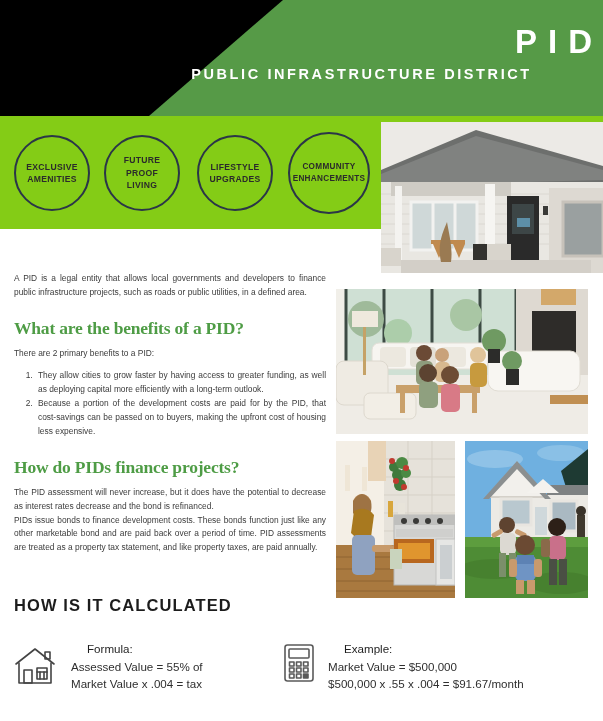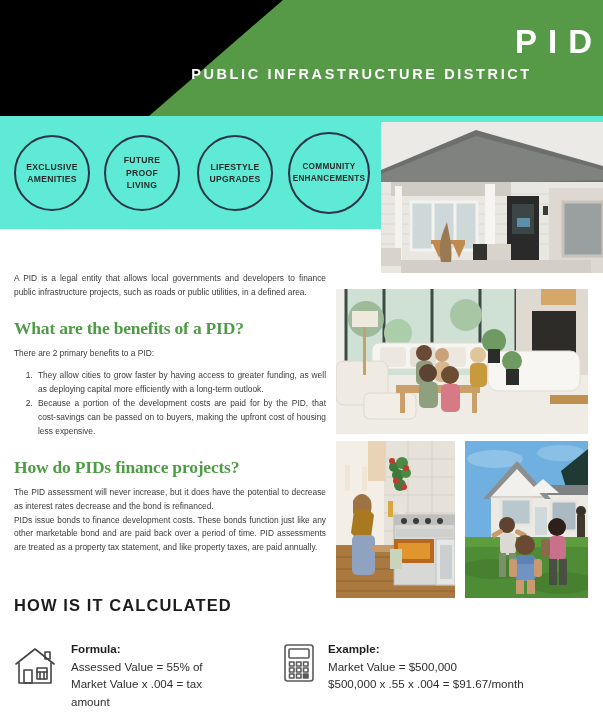--- a/index.html
+++ b/index.html
@@ -60,21 +60,21 @@
     font-weight: bold;
     letter-spacing: 2.6px;
     line-height: 1;
   }
 
   
   .badge-band {
     position: absolute;
     left: 0; top: 116px;
     width: 603px; height: 113px;
-    background: #5eead4;
+    background: #84cc16;
   }
   .badge {
     position: absolute;
     top: 19px;
     width: 76px; height: 76px;
     border: 2.5px solid #2b3648;
     border-radius: 50%;
     box-sizing: border-box;
     display: flex;
     align-items: center;
@@ -157,21 +157,21 @@
     font-weight: bold;
     letter-spacing: 1.1px;
     line-height: 1;
   }
   .calc-block { position: absolute; display: flex; align-items: flex-start; }
   .calc-block.formula { left: 14px; top: 640px; }
   .calc-block.example { left: 283px; top: 640px; }
   .calc-icon { flex: 0 0 auto; margin-right: 13px; margin-top: 6px; }
   .calc-icon.calcicon { margin-right: 13px; margin-top: 3px; }
   .calc-text { color: #2f2f2f; font-size: 11.6px; line-height: 1.52; }
-  .calc-text .label { font-weight: bold; display: block; color: #1f1f1f; }
+  .calc-text .label { font-weight: normal; display: block; color: #1f1f1f; margin-left: 16px; }
   .calc-text .line { display: block; white-space: nowrap; }
   .calc-text.wrap .line { white-space: normal; width: 150px; }
 </style>
 </head>
 <body>
 
 <div id="page">
 
   <div class="header">
     <div class="header-green"></div>
@@ -481,21 +481,20 @@
         <rect x="23" y="22" width="10" height="11"></rect>
         <line x1="23" y1="26" x2="33" y2="26"></line>
         <line x1="26" y1="26" x2="26" y2="33"></line>
         <line x1="30" y1="26" x2="30" y2="33"></line>
       </svg>
     </div>
     <div class="calc-text wrap">
       <span class="label">Formula:</span>
       <span class="line">Assessed Value = 55% of</span>
       <span class="line">Market Value x .004 = tax</span>
-      <span class="line">amount</span>
     </div>
   </div>
 
   <div class="calc-block example">
     <div class="calc-icon calcicon">
       <svg width="32" height="40" viewBox="0 0 32 40" fill="none" stroke="#5a5a5a" stroke-width="1.6" stroke-linejoin="round">
         <rect x="2" y="2" width="28" height="36" rx="2.5"></rect>
         <rect x="6" y="6" width="20" height="9" rx="1"></rect>
         <rect x="6.5" y="19" width="4.5" height="4"></rect>
         <rect x="13.5" y="19" width="4.5" height="4"></rect>

